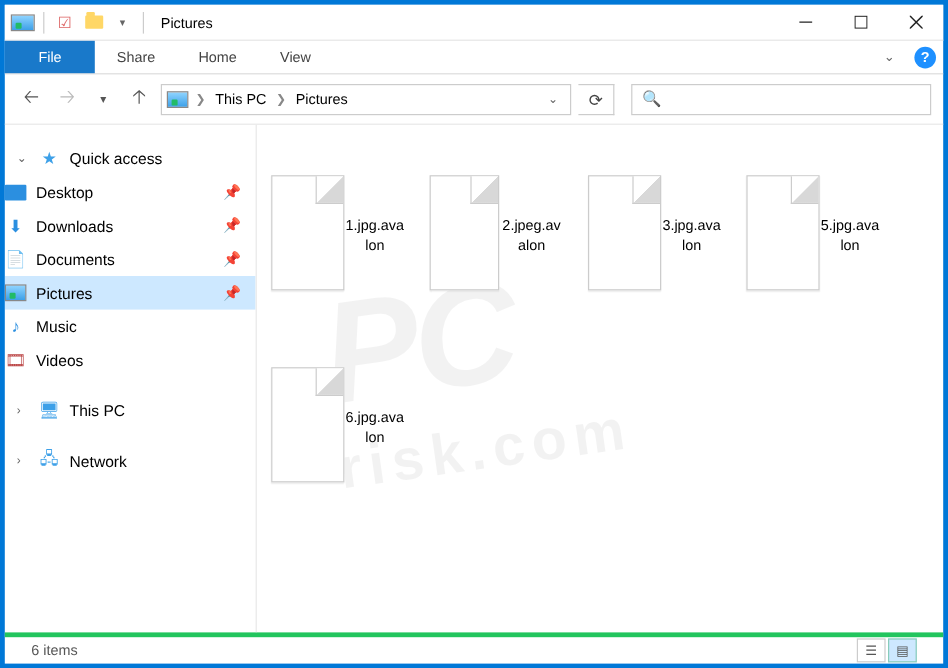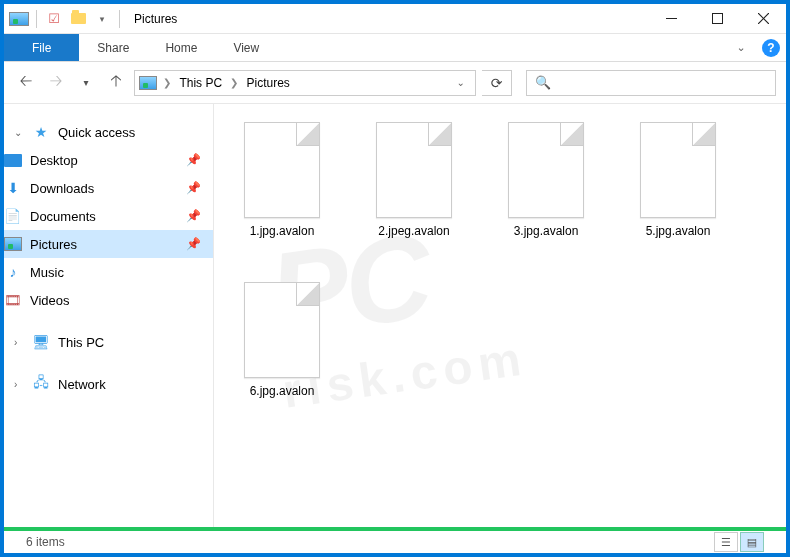--- a/index.html
+++ b/index.html
@@ -44,21 +44,21 @@
 .side-item { height: 28px; display: flex; align-items: center; gap: 8px; position: relative;}
 .side-item.head { padding-left: 28px; font-size: 13px;}
 .side-item .caret { position: absolute; left: 10px; font-size: 10px; color: #666; }
 .side-item.selected { background: #cde8ff; }
 .side-item .pin { margin-left: auto; margin-right: 12px; color: #888; font-size: 12px;}
 .side-sep { height: 14px; }
 .ico { width: 18px; height: 18px; display: flex; align-items: center; justify-content: center; font-size: 14px;}
 
 
 .content { flex: 1; padding: 18px 12px; display: flex; flex-wrap: wrap; align-content: flex-start; gap: 10px 20px; position: relative;}
-.file { width: 112px; height: 150px; display: flex; flex-direction: column; align-items: center; }
+.file { width: 112px; height: 150px; display: flex; flex-direction: row; align-items: center; }
 .file-thumb { width: 76px; height: 96px; background: #fff; border: 1px solid #ccc; position: relative; margin-bottom: 6px; box-shadow: 0 1px 1px rgba(0,0,0,.08);}
 .file-thumb .fold { position: absolute; top: 0; right: 0; width: 22px; height: 22px; background: linear-gradient(135deg, transparent 49%, #d8d8d8 51%); }
 .file-thumb .fold::after { content:""; position:absolute; top:0; right:0; width:22px; height:22px; background: linear-gradient(135deg, #fff 49%, transparent 51%); border-bottom:1px solid #ccc; border-left:1px solid #ccc;}
 .file-label { font-size: 12px; text-align: center; color: #000; word-break: break-all; line-height: 1.3;}
 
 
 .wm { position: absolute; top: 50%; left: 50%; transform: translate(-50%, -55%) rotate(-8deg); font-size: 120px; font-weight: 800; color: rgba(0,0,0,0.05); pointer-events: none; letter-spacing: -4px; font-style: italic; white-space: nowrap; z-index: 0;}
 .wm .small { font-size: 48px; display:block; text-align:center; letter-spacing: 6px; font-style: normal;}
 
 

